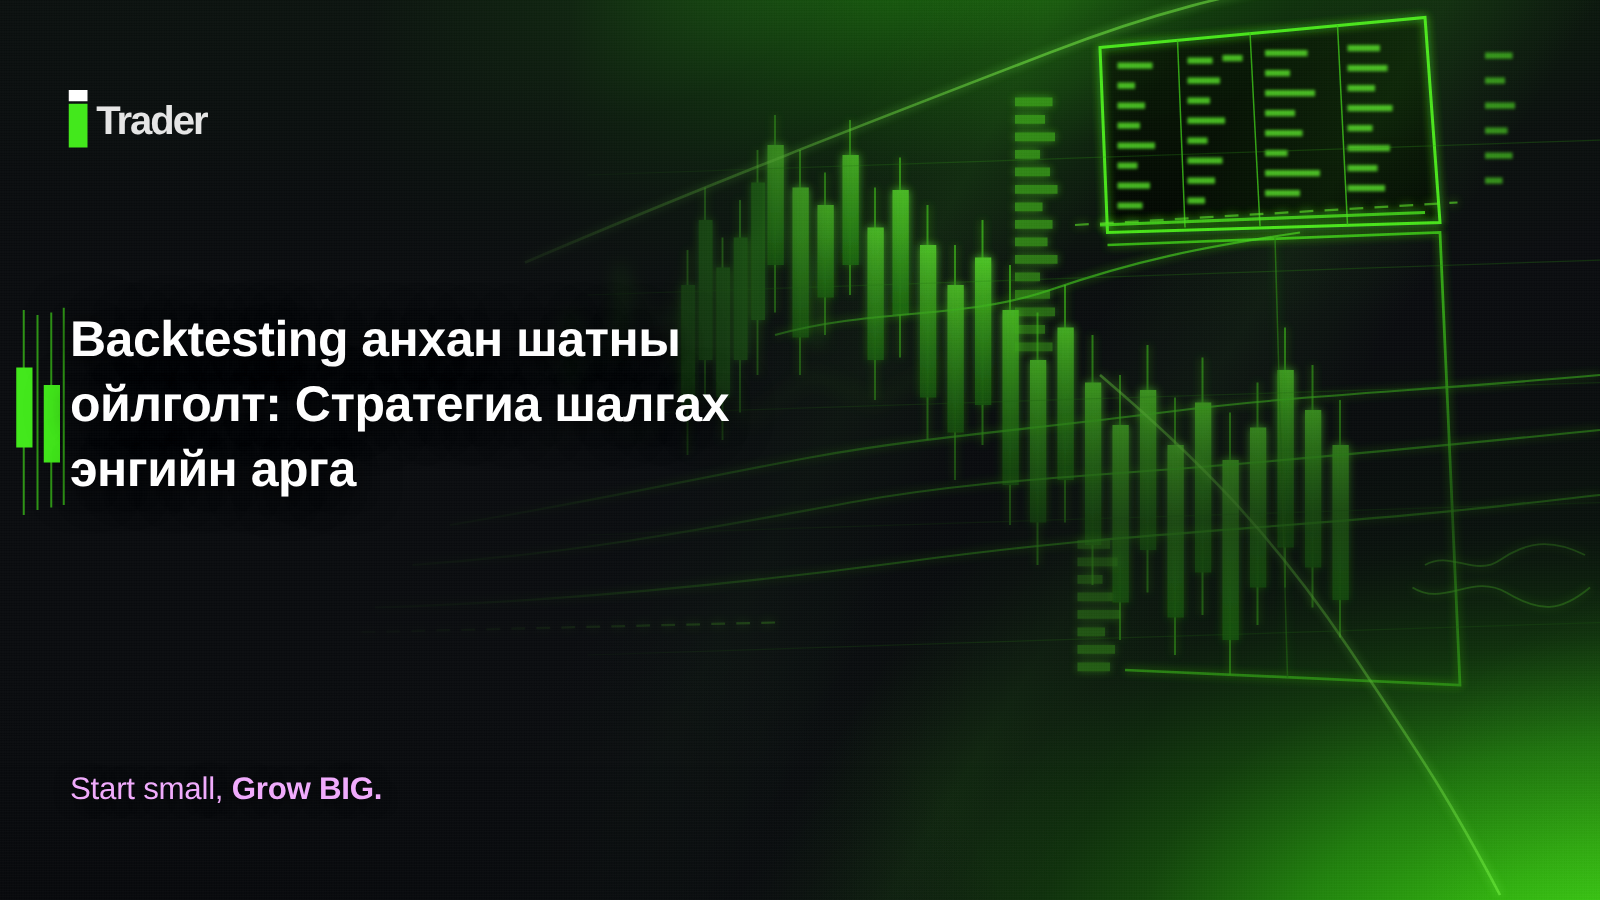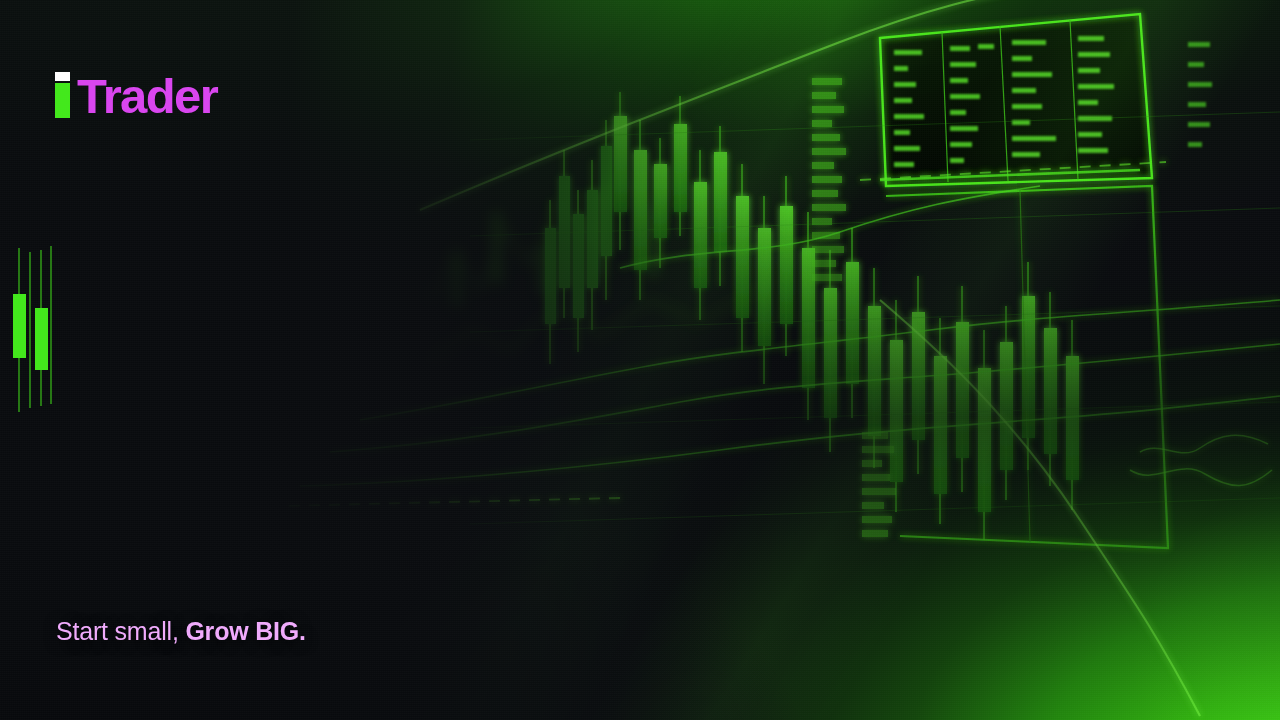--- a/index.html
+++ b/index.html
@@ -140,24 +140,24 @@
     width:15px; height:35px;
     background:#43e81c;
   }
   .logo-i-dot {
     position:absolute; left:0; top:0;
     width:15px; height:9px;
     background:#ffffff;
   }
   .logo-word {
     font-family:"Liberation Sans", sans-serif;
-    font-size:49px;
+    font-size:32px;
     font-weight:bold;
     letter-spacing:-1.6px;
-    color:#d946ef;
+    color:#e5e5e5;
     line-height:46px;
     position:relative;
     top:1px;
   }
 
   
   #accent { position:absolute; left:8px; top:246px; width:44px; height:168px; }
 
   
   #headline {
@@ -450,18 +450,23 @@
         <line x1="33" y1="4" x2="33" y2="160"></line>
         <line x1="43" y1="0" x2="43" y2="158"></line>
       </g>
       <g fill="#43e81c">
         <rect x="5" y="48" width="13" height="64"></rect>
         <rect x="27" y="62" width="13" height="62"></rect>
       </g>
     </svg>
   </div>
 
+  <h1 id="headline">
+    <span class="hl-line">Backtesting анхан шатны</span>
+    <span class="hl-line">ойлголт: Стратегиа шалгах</span>
+    <span class="hl-line">энгийн арга</span>
+  </h1>
 
   <div id="tagline">
     <span class="tag-regular">Start small, </span><span class="tag-bold">Grow BIG.</span>
   </div>
 
 </div>
 
 </body></html>

